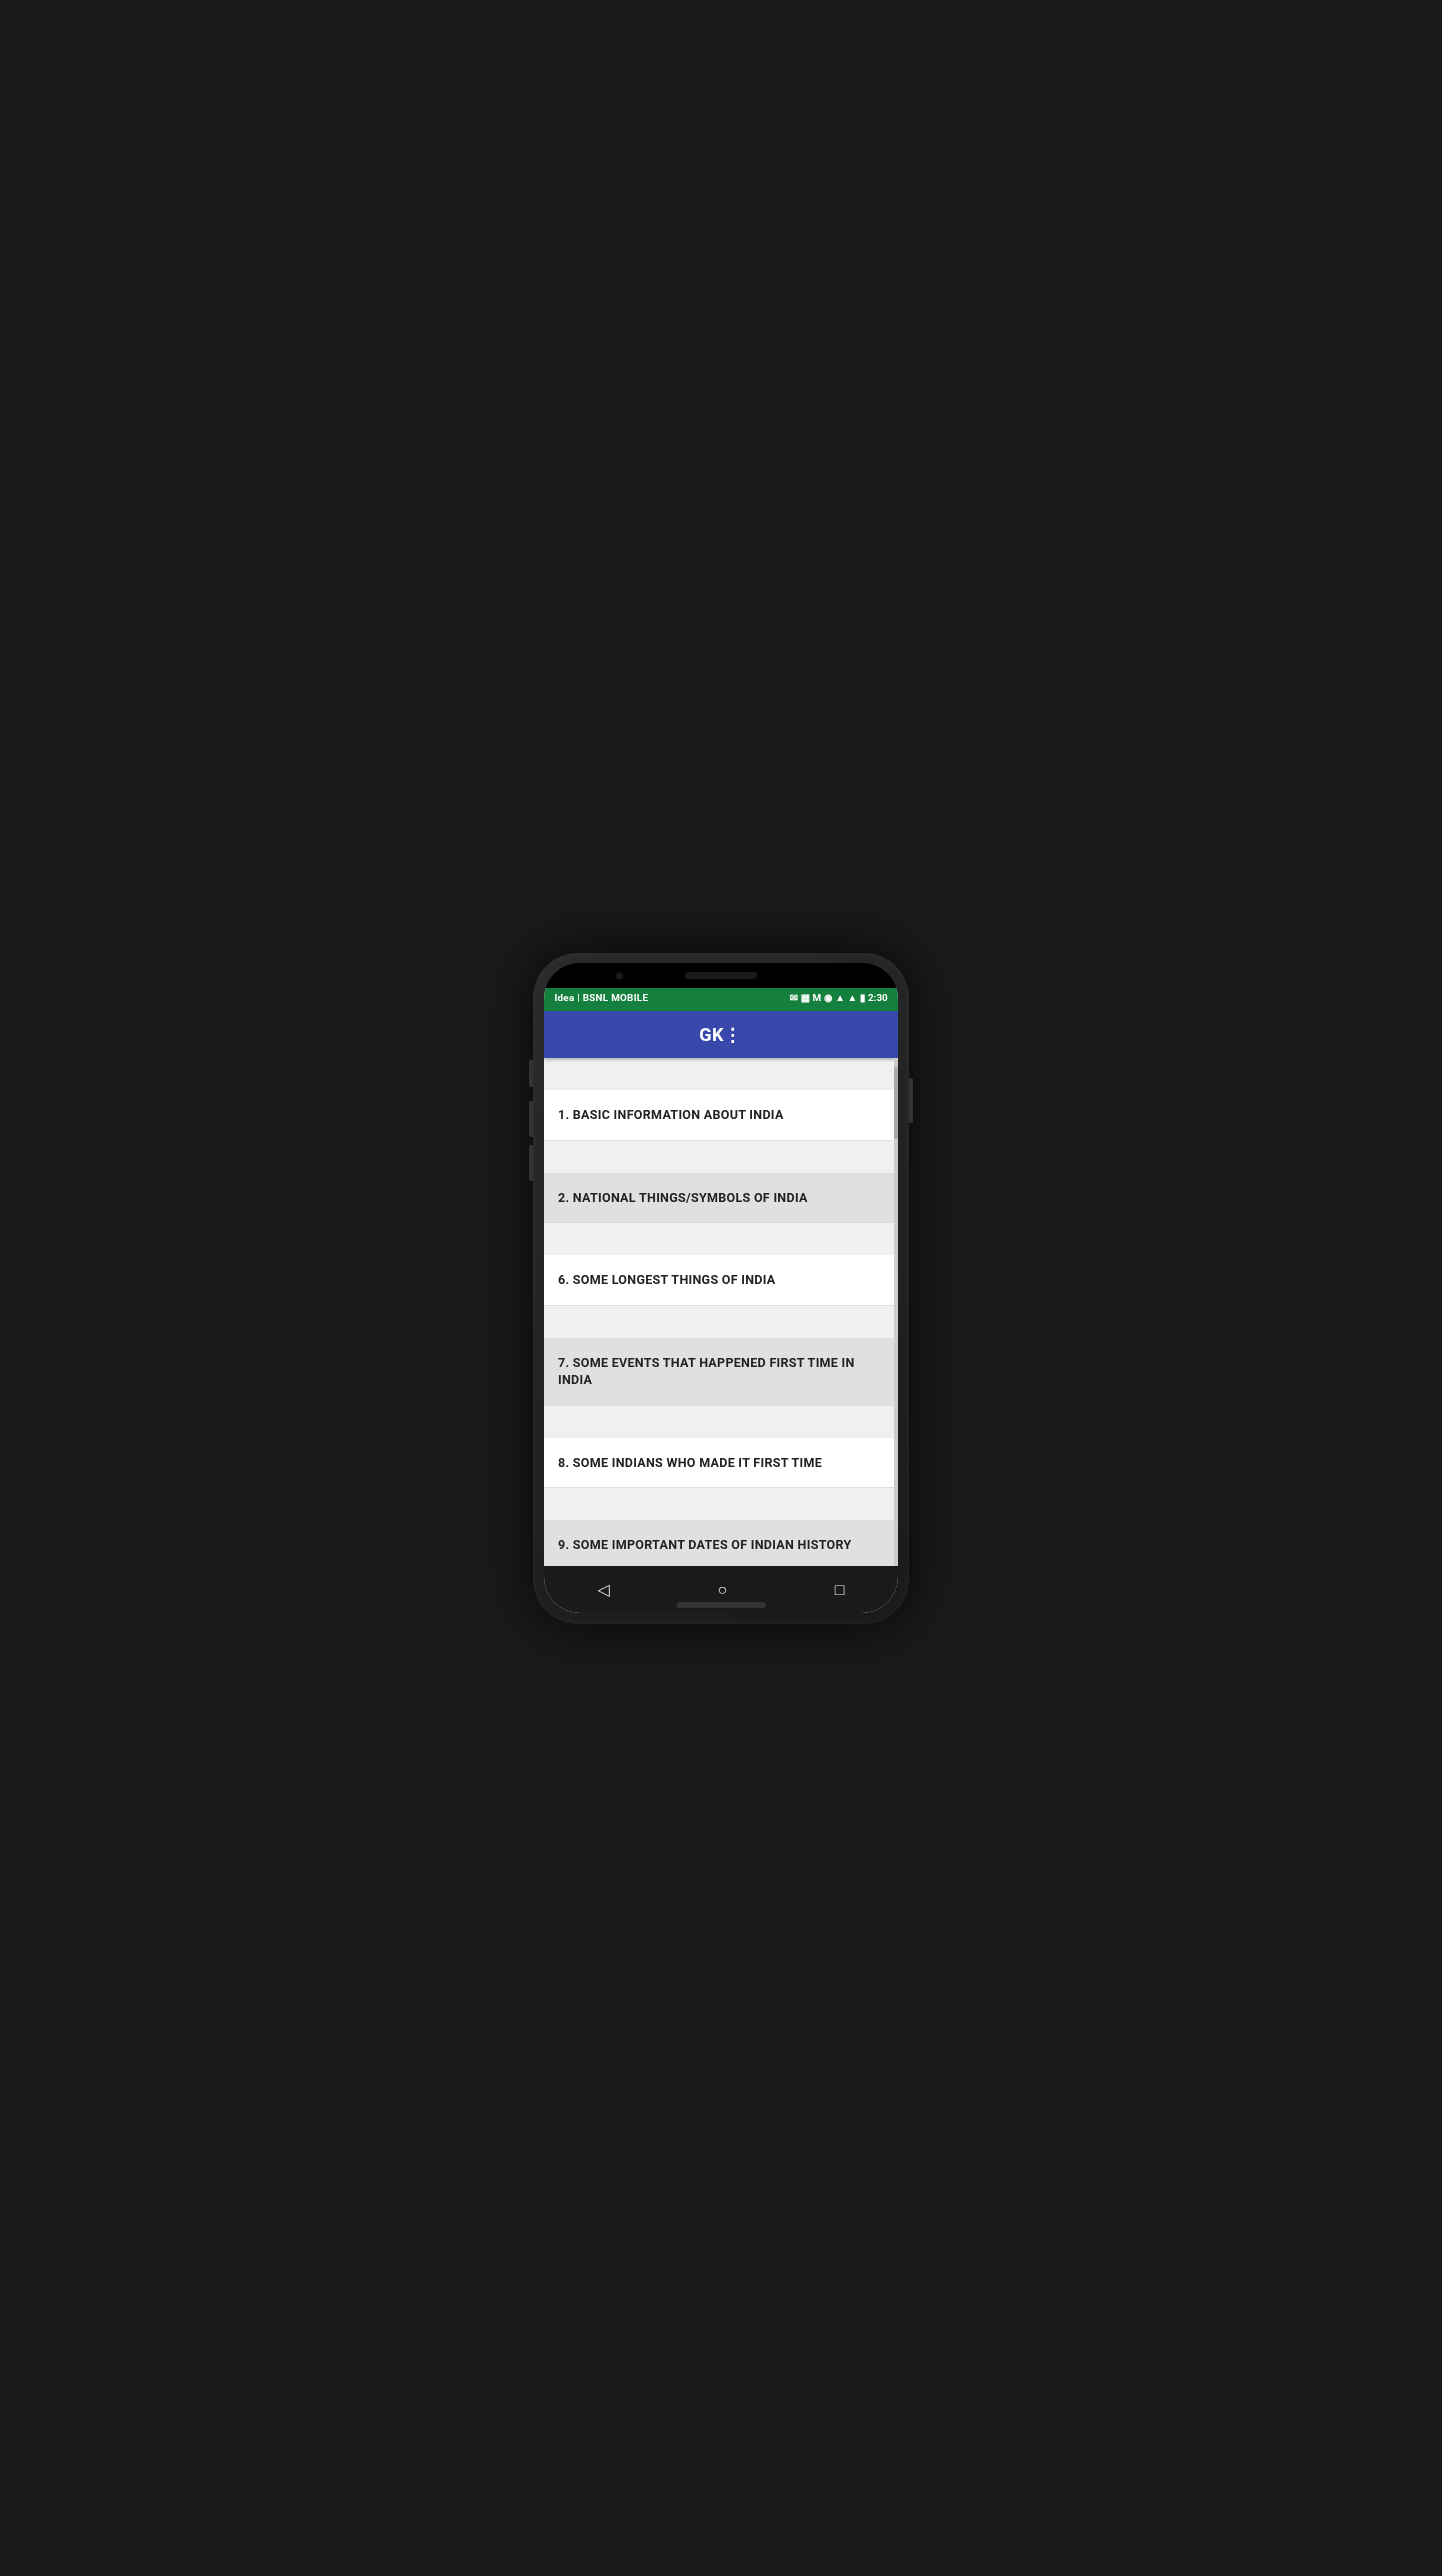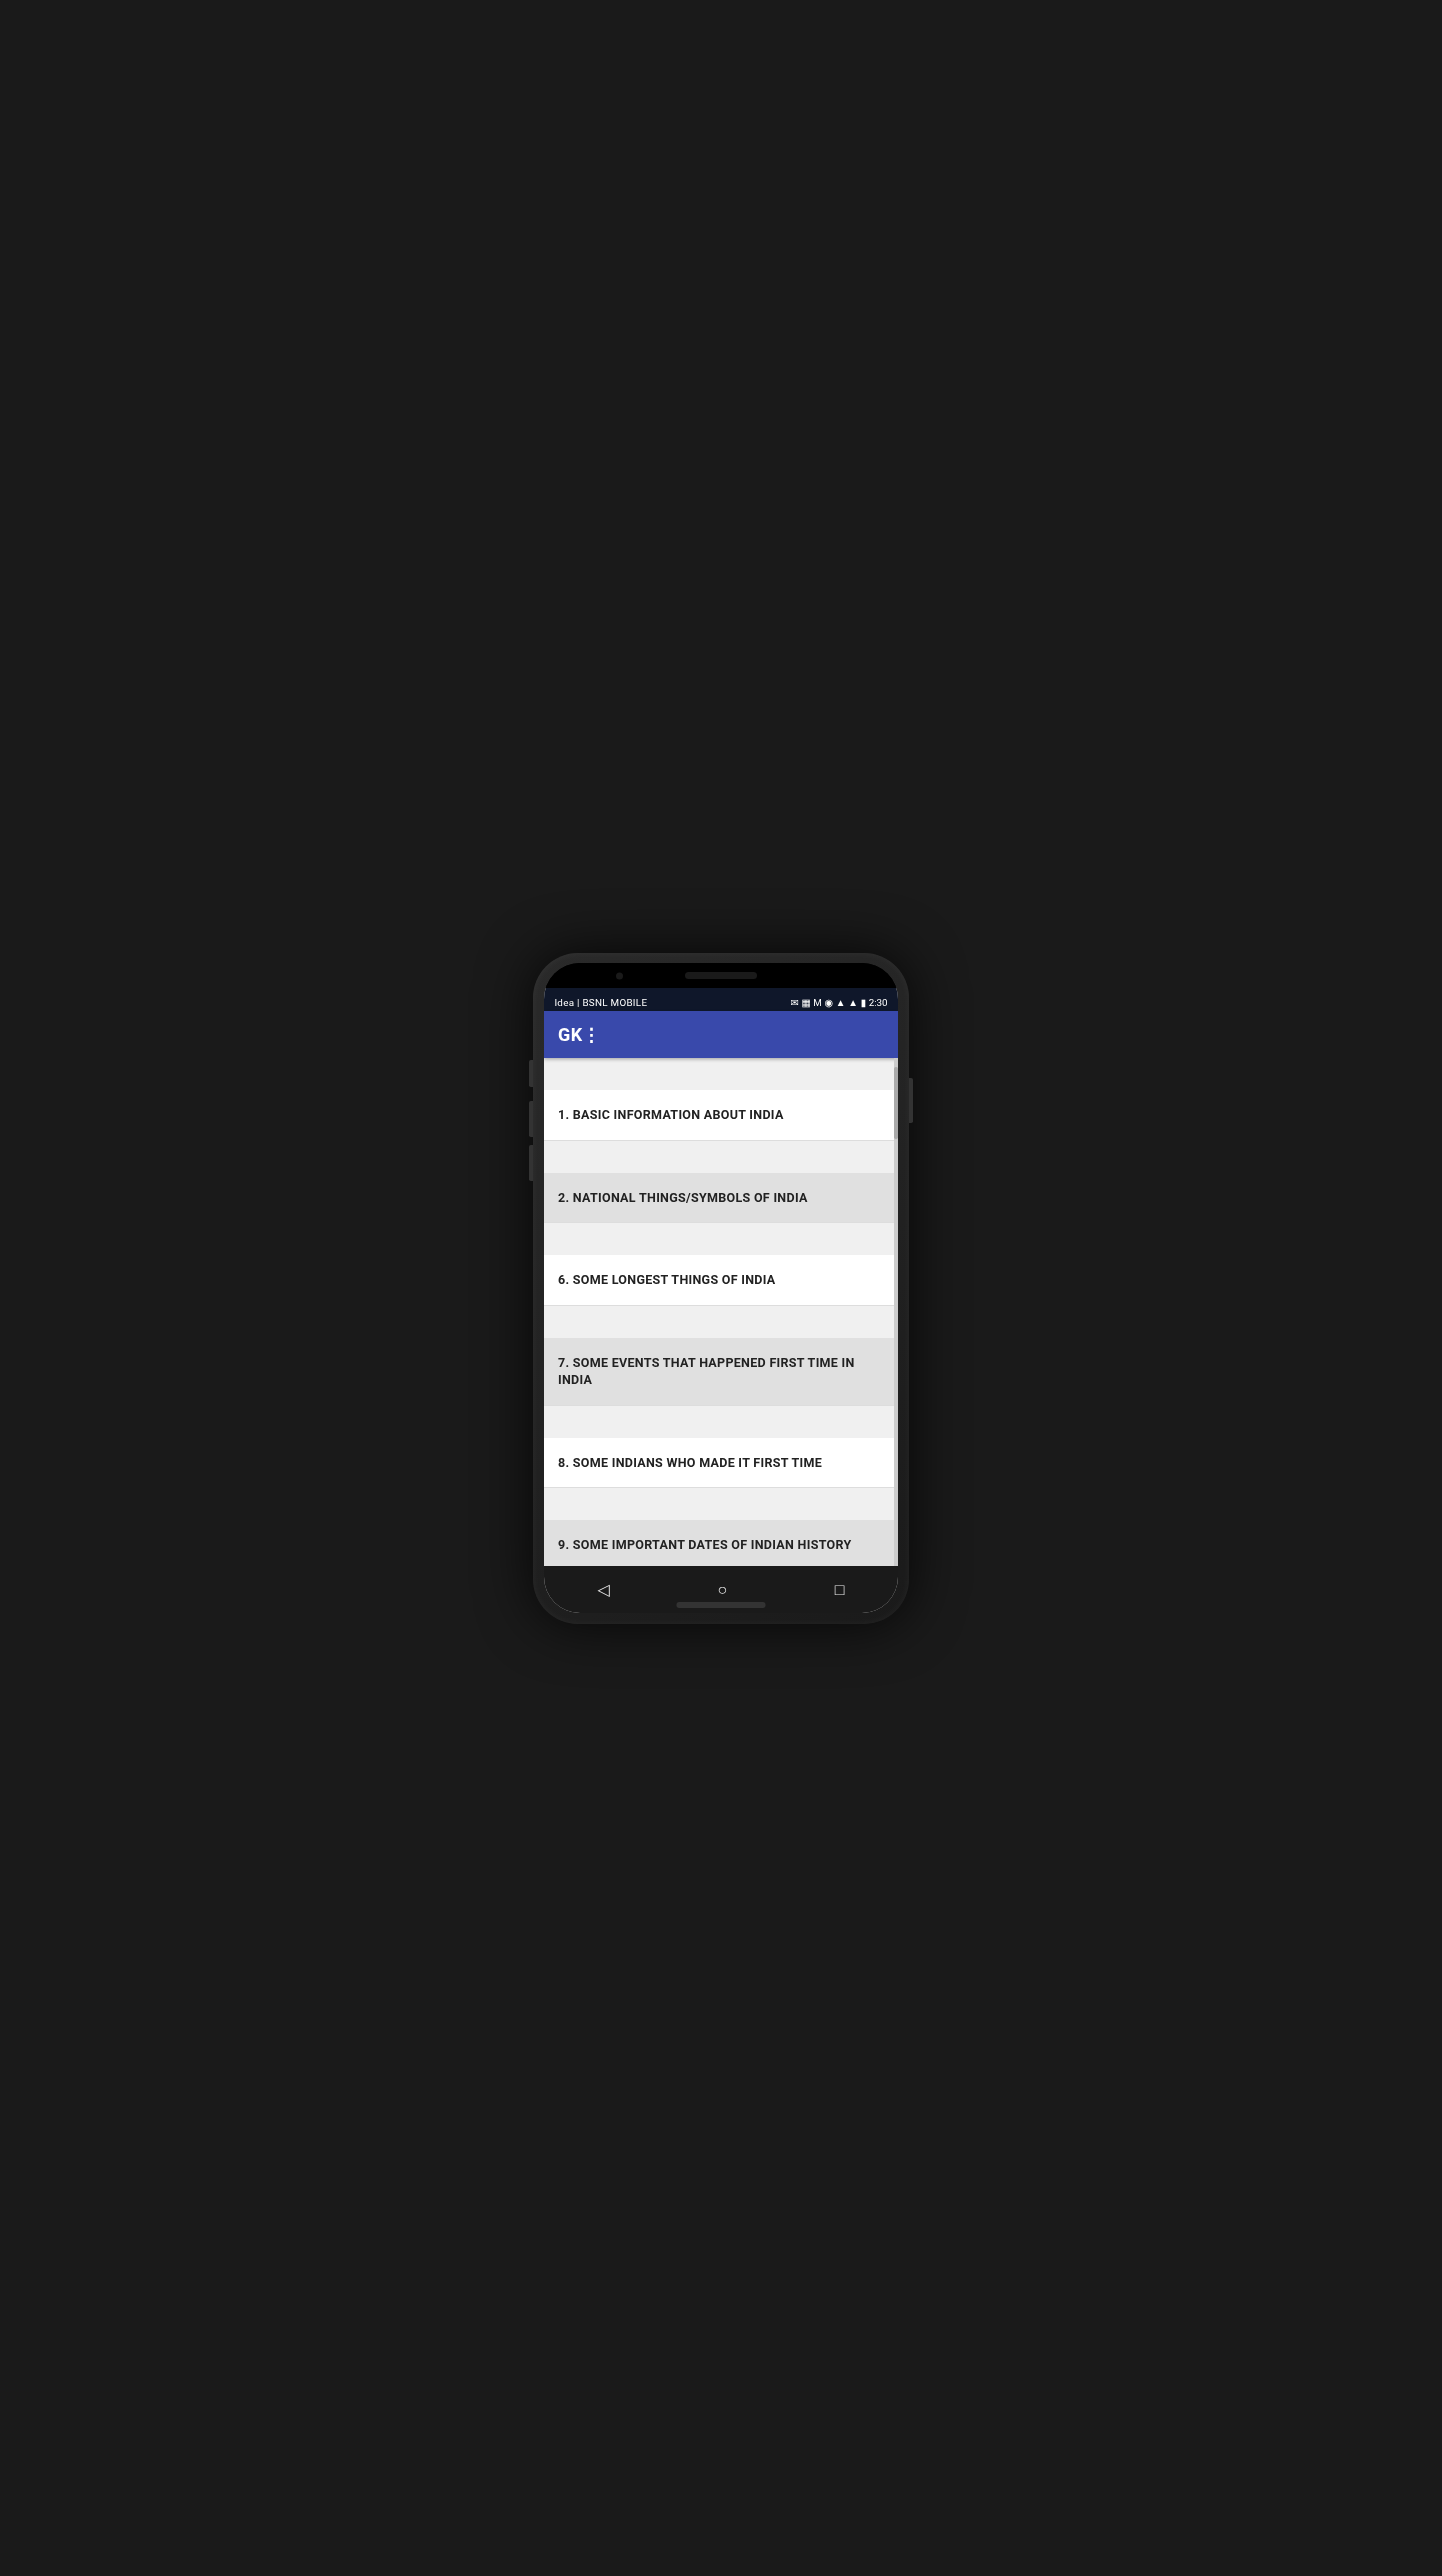--- a/index.html
+++ b/index.html
@@ -66,27 +66,27 @@
     .screen {
       flex: 1;
       display: flex;
       flex-direction: column;
       overflow: hidden;
       background: #f0f0f0;
     }
 
     
     .status-bar {
-      background: #0f172a;
+      background: #15803d;
       color: white;
       font-size: 9.8px;
-      font-weight: 400;
+      font-weight: 700;
       padding: 3.6px 10.7px;
       display: flex;
-      align-items: flex-end;
+      align-items: flex-start;
       justify-content: space-between;
       flex-shrink: 0;
       height: 23px;
     }
 
     .status-left {
       font-size: 9.8px;
       letter-spacing: 0.3px;
     }
 
@@ -102,21 +102,21 @@
     }
 
     
     .app-bar {
       background: #3949ab;
       color: white;
       padding: 0 14.3px;
       height: 47px;
       display: flex;
       align-items: center;
-      justify-content: flex-start;
+      justify-content: center;
       flex-shrink: 0;
       box-shadow: 0 1.8px 3.6px rgba(0,0,0,0.3);
     }
 
     .app-title {
       font-size: 18px;
       font-weight: 700;
       letter-spacing: 0.4px;
     }
 

